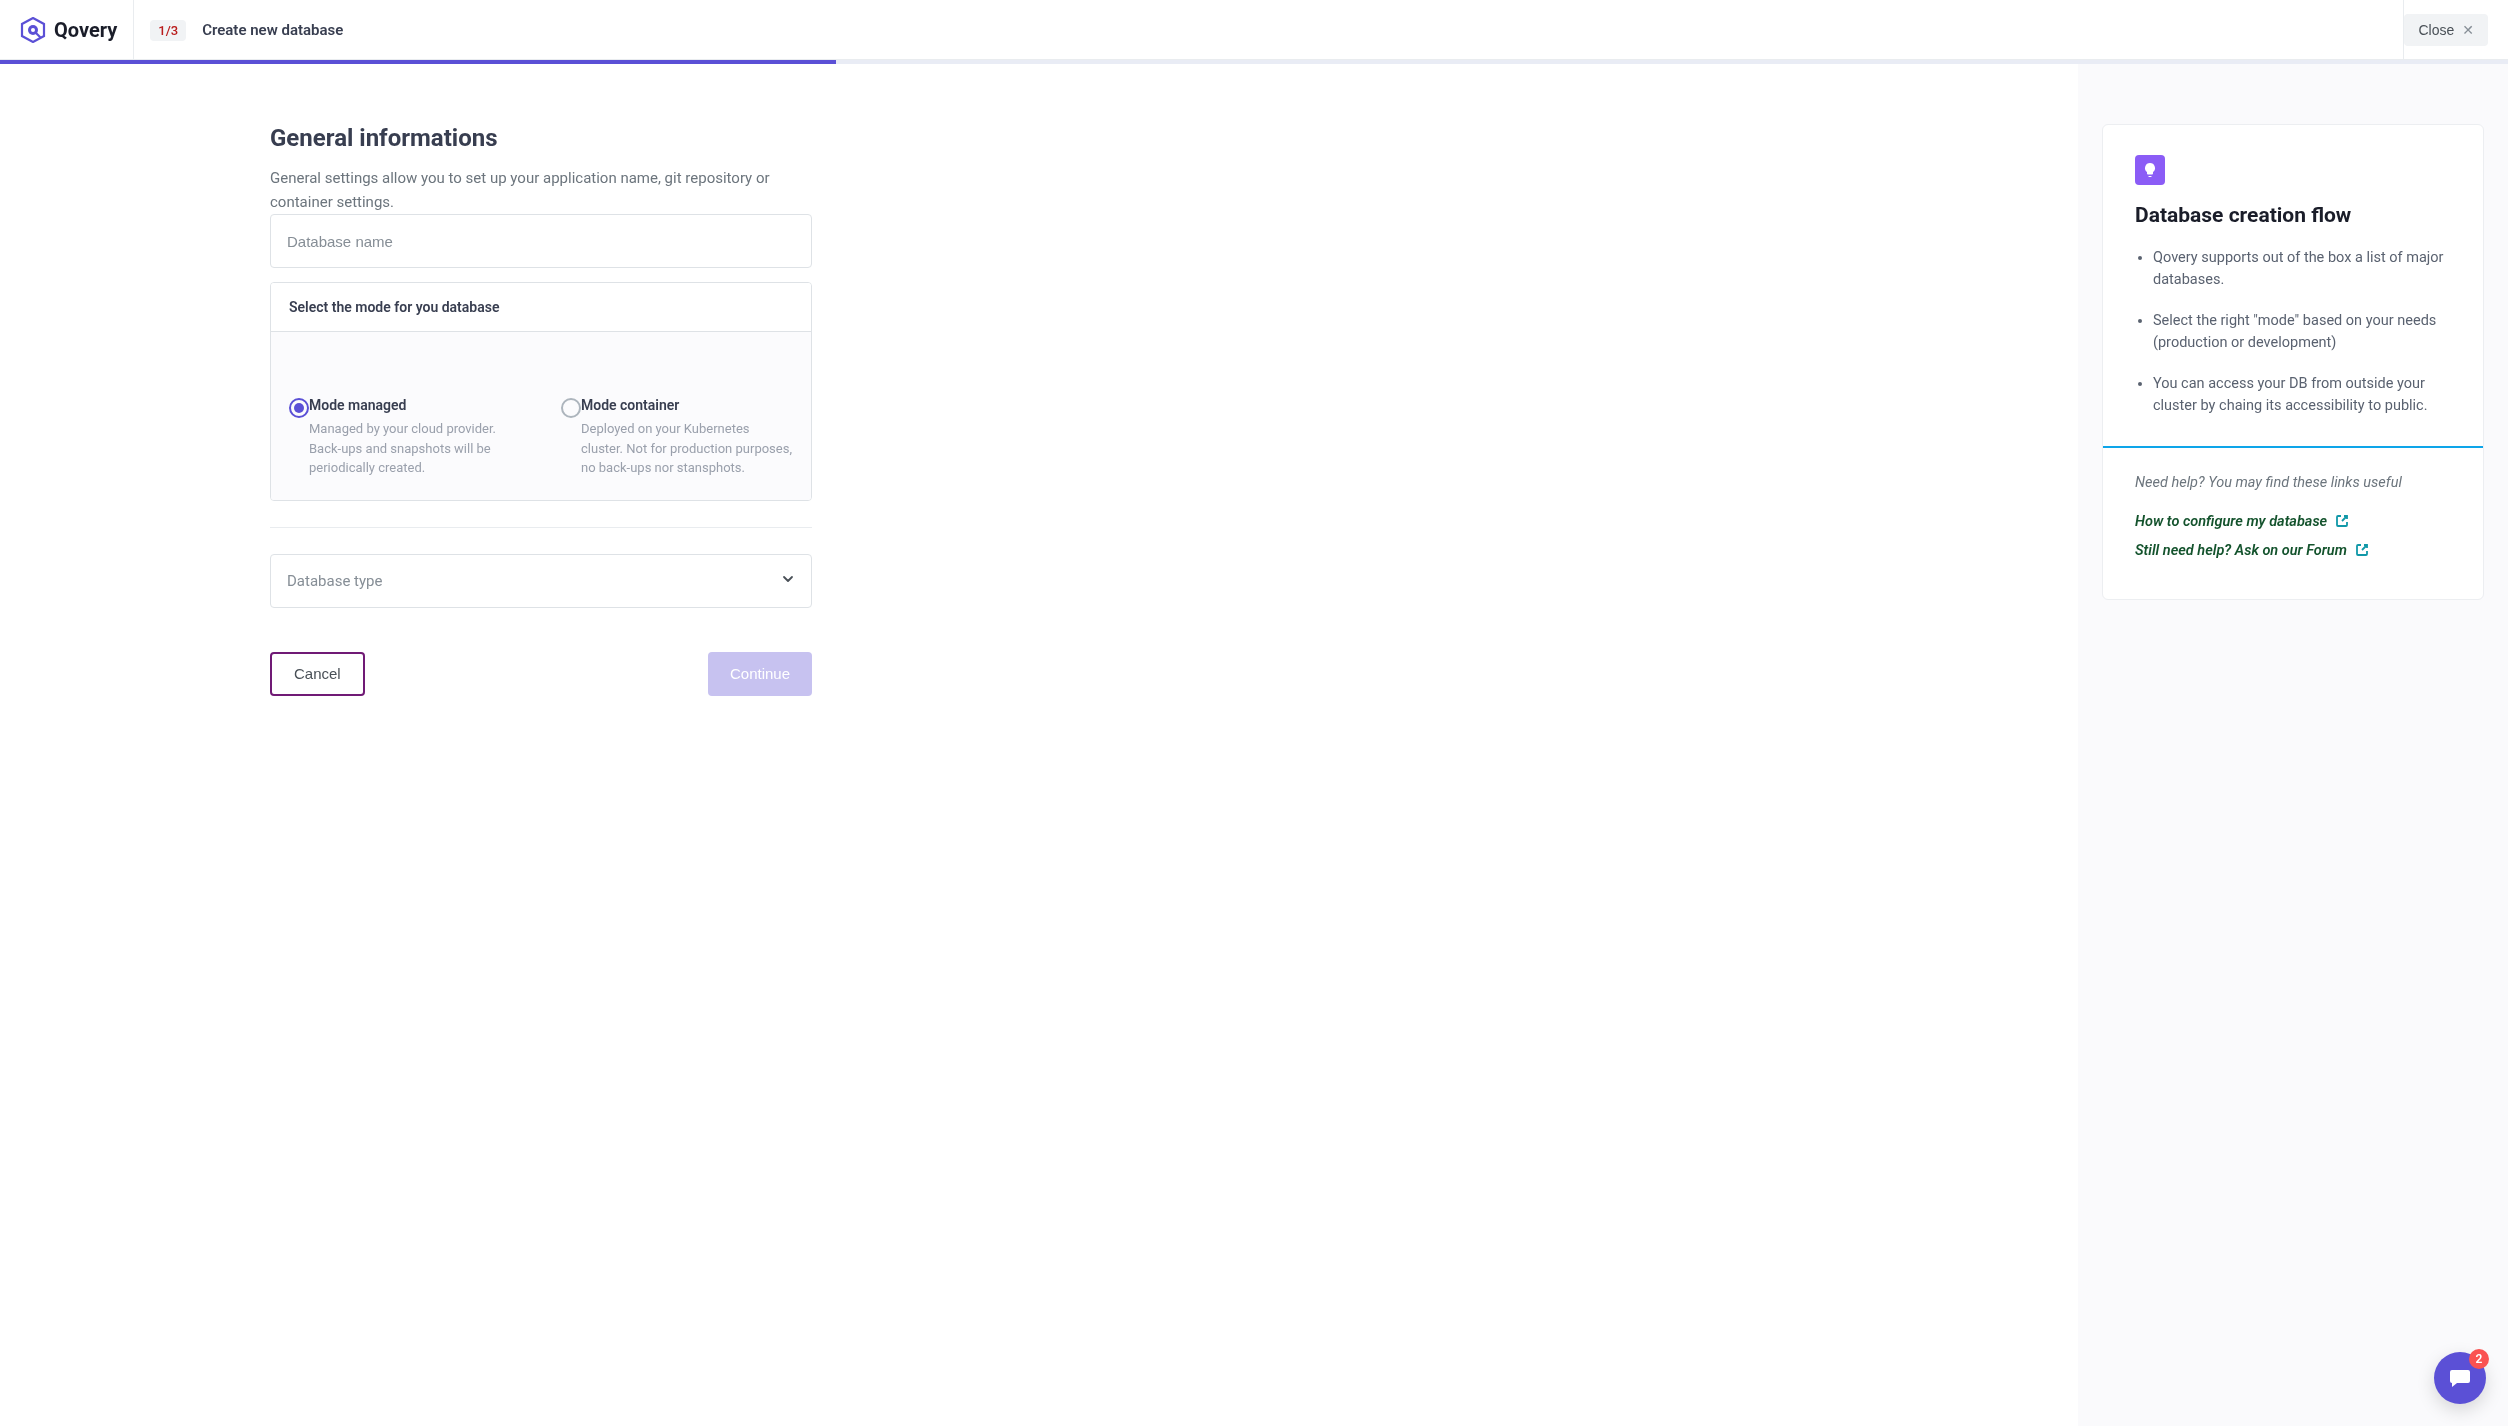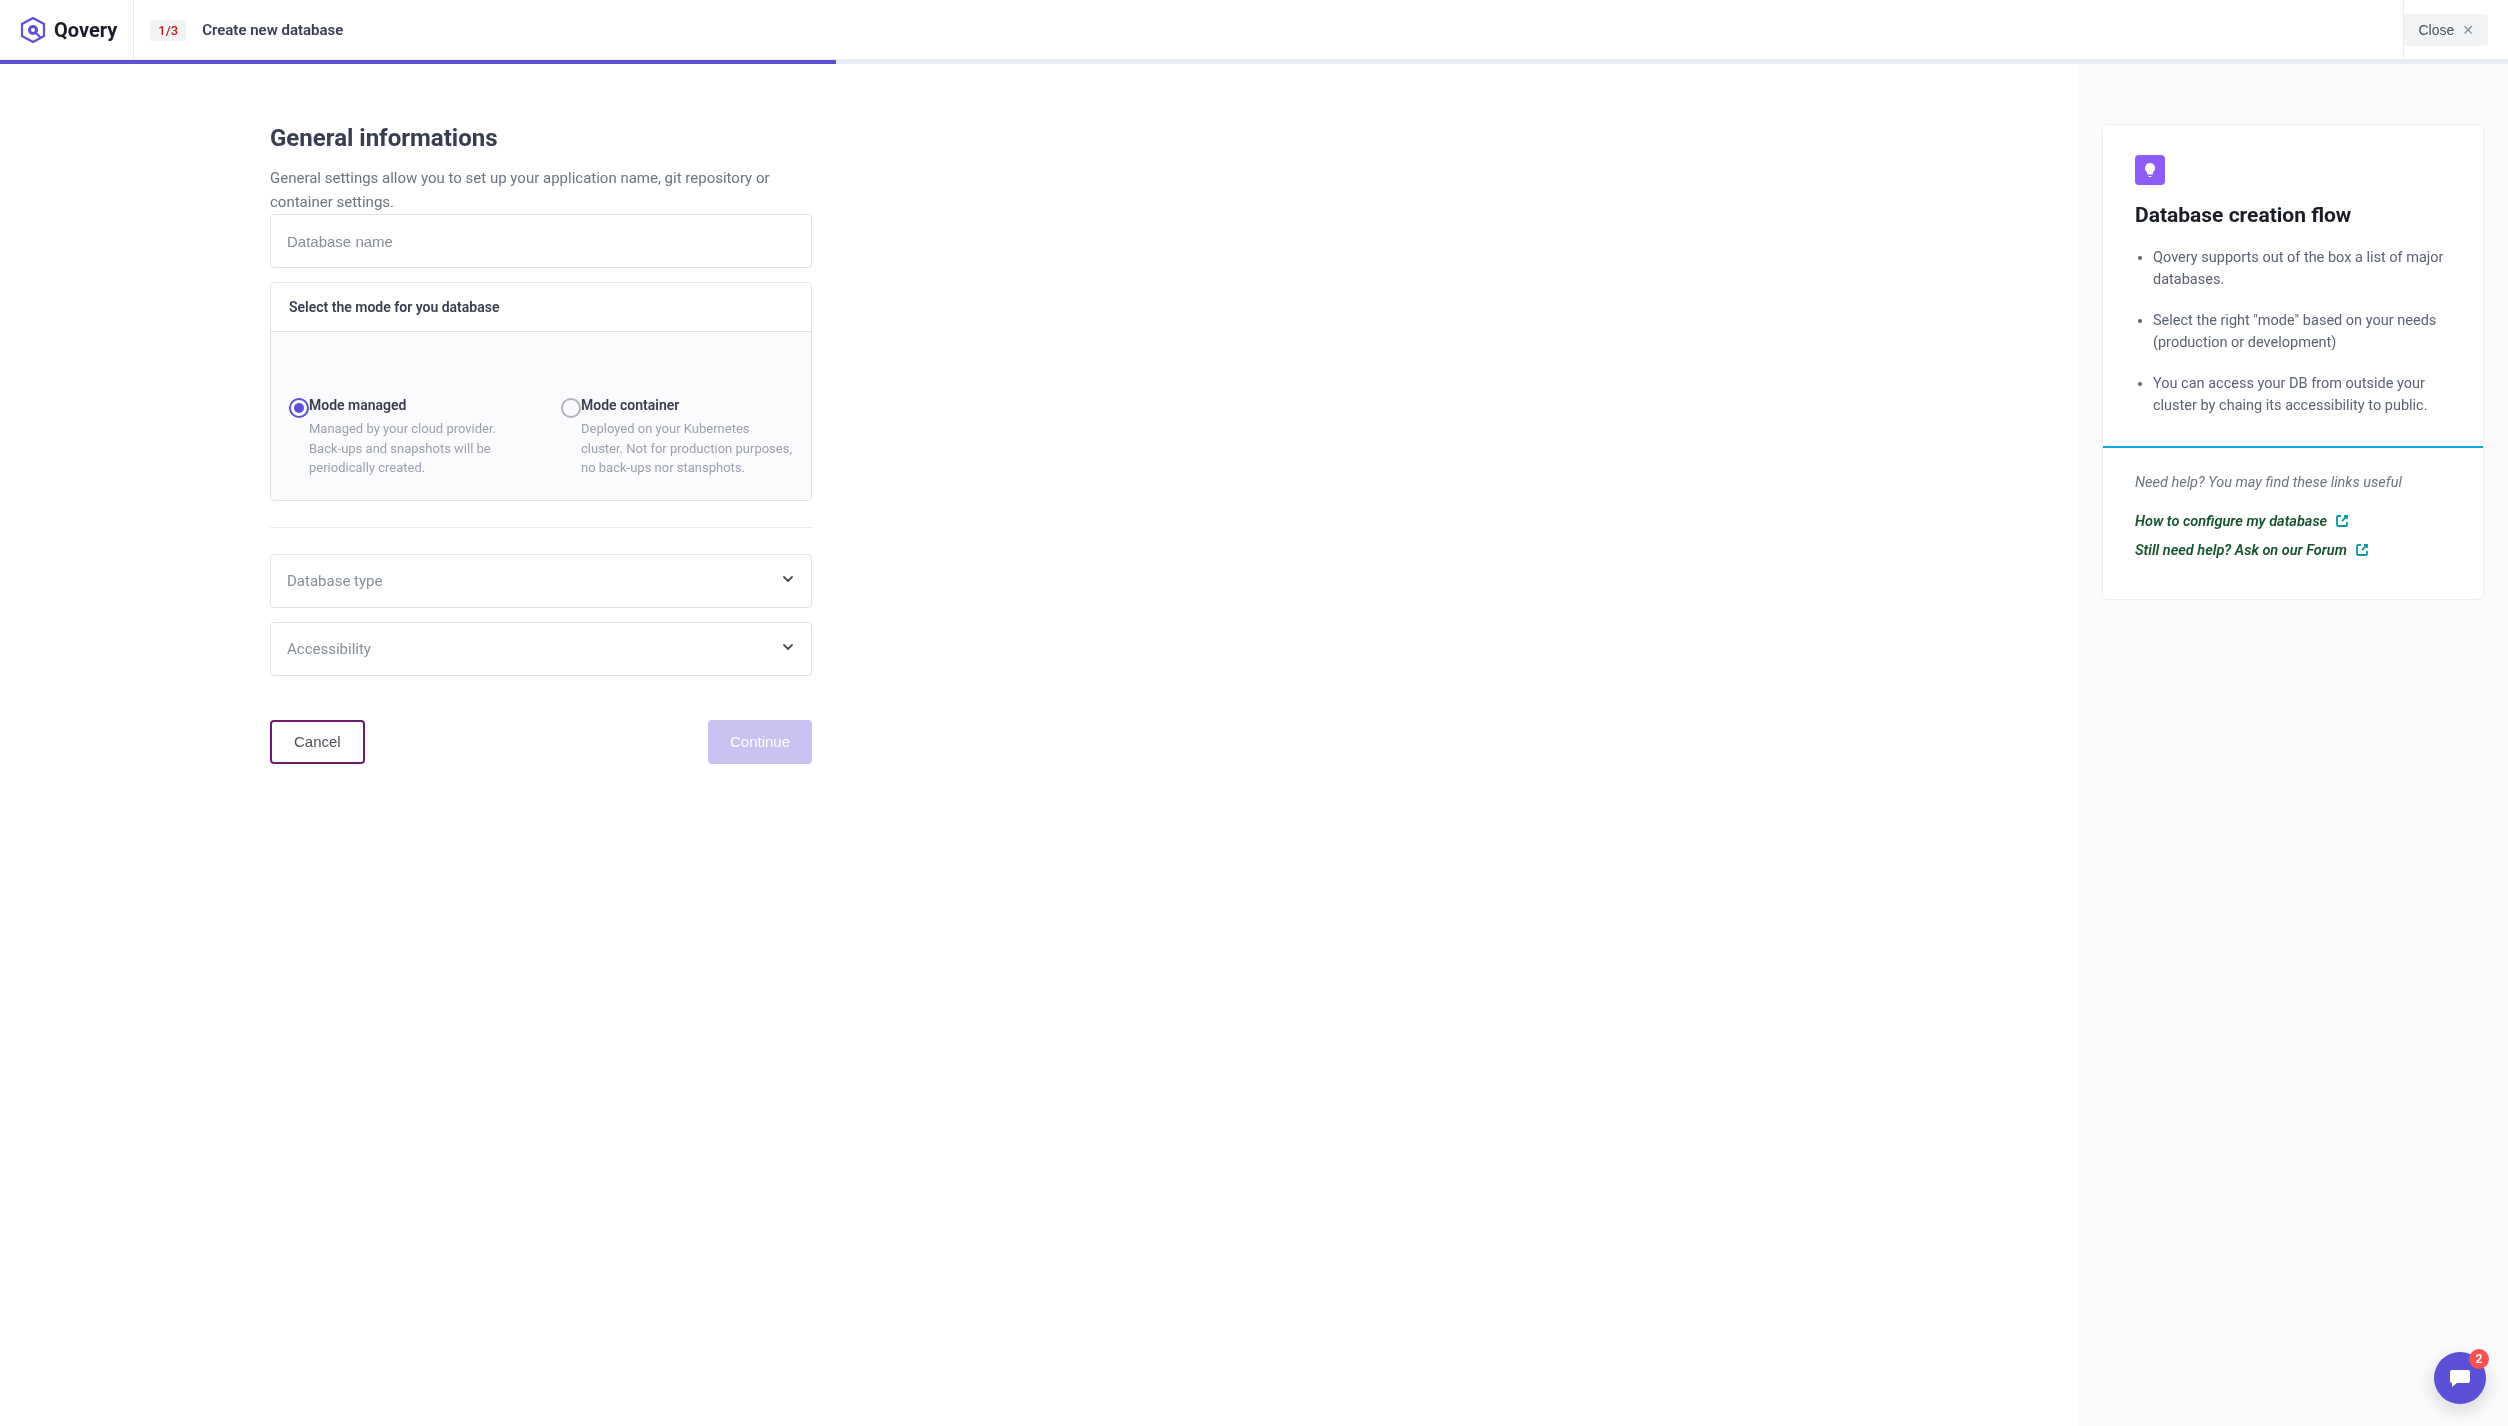--- a/index.html
+++ b/index.html
@@ -392,28 +392,20 @@
 
       <div class="select">
         <span>Database type</span>
         <span class="chevron">
           <svg width="14" height="14" viewBox="0 0 14 14">
               <path d="M3 5 L7 9 L11 5" stroke="#495057" stroke-width="1.8" fill="none" stroke-linecap="round" stroke-linejoin="round"></path>
             </svg>
         </span>
       </div>
 
-      <div class="select">
-        <span>Accessibility</span>
-        <span class="chevron">
-          <svg width="14" height="14" viewBox="0 0 14 14">
-              <path d="M3 5 L7 9 L11 5" stroke="#495057" stroke-width="1.8" fill="none" stroke-linecap="round" stroke-linejoin="round"></path>
-            </svg>
-        </span>
-      </div>
 
       <div class="button-row">
         <button class="btn btn-cancel">Cancel</button>
         <button class="btn btn-continue">Continue</button>
       </div>
     </div>
   </div>
 
   <div class="sidebar">
     <div class="help-card">

